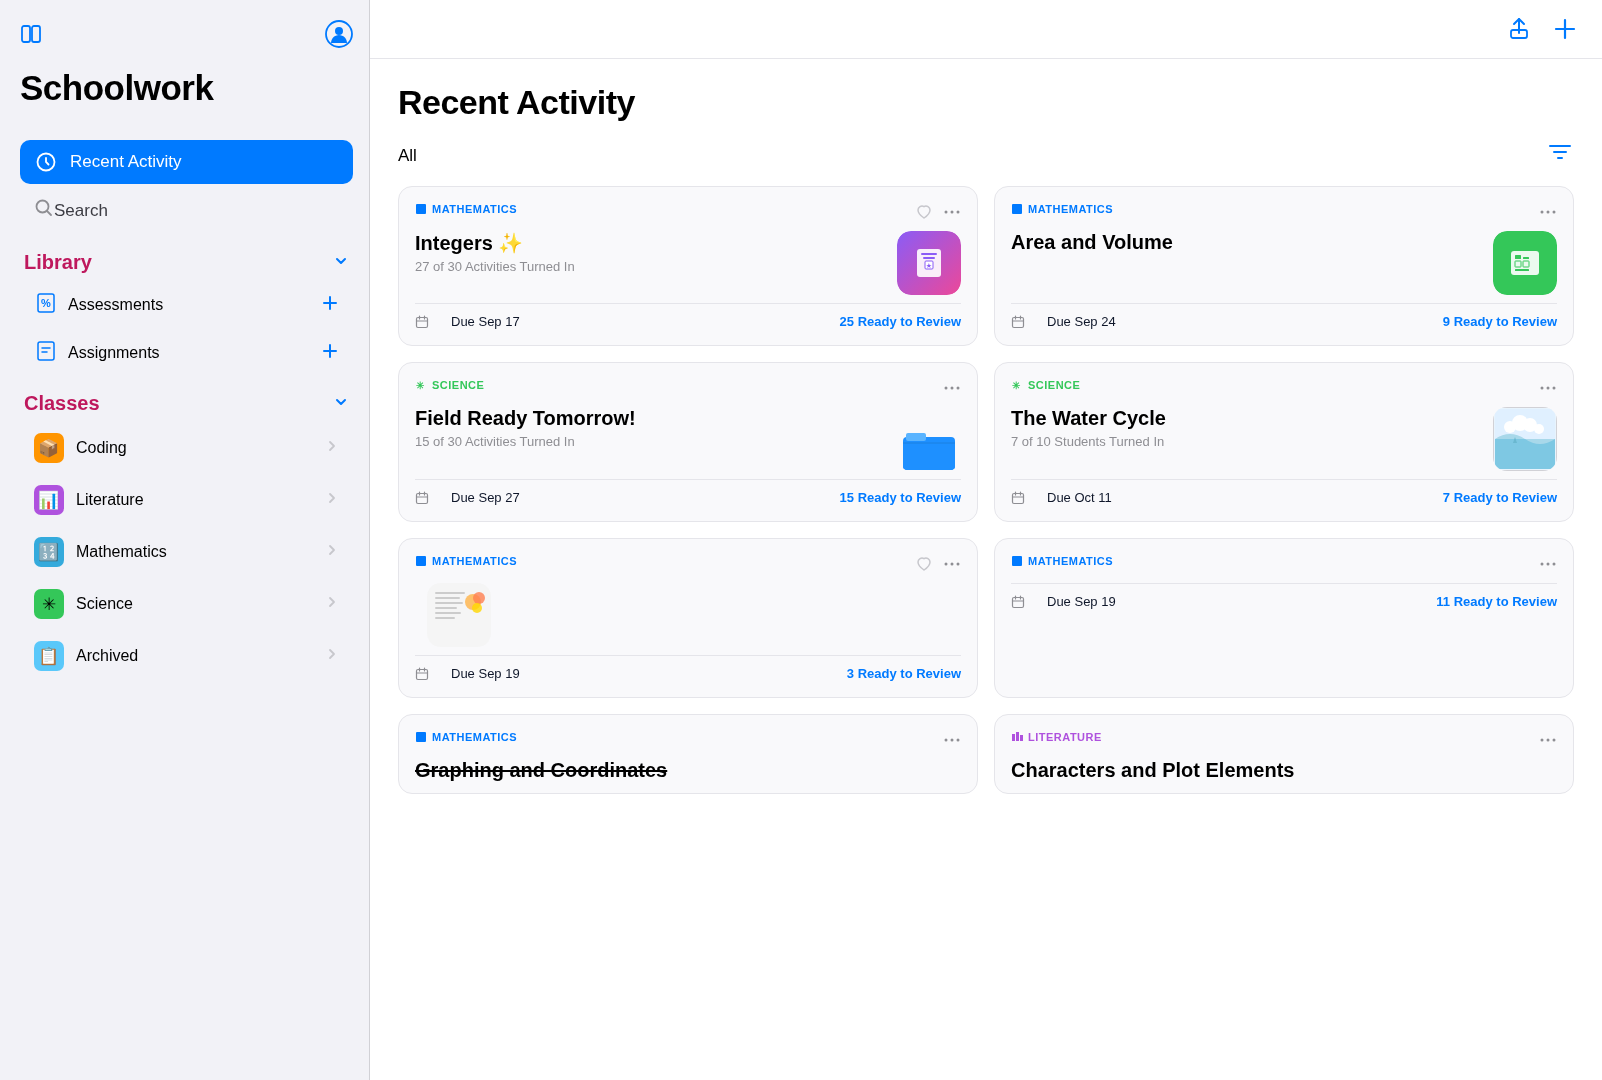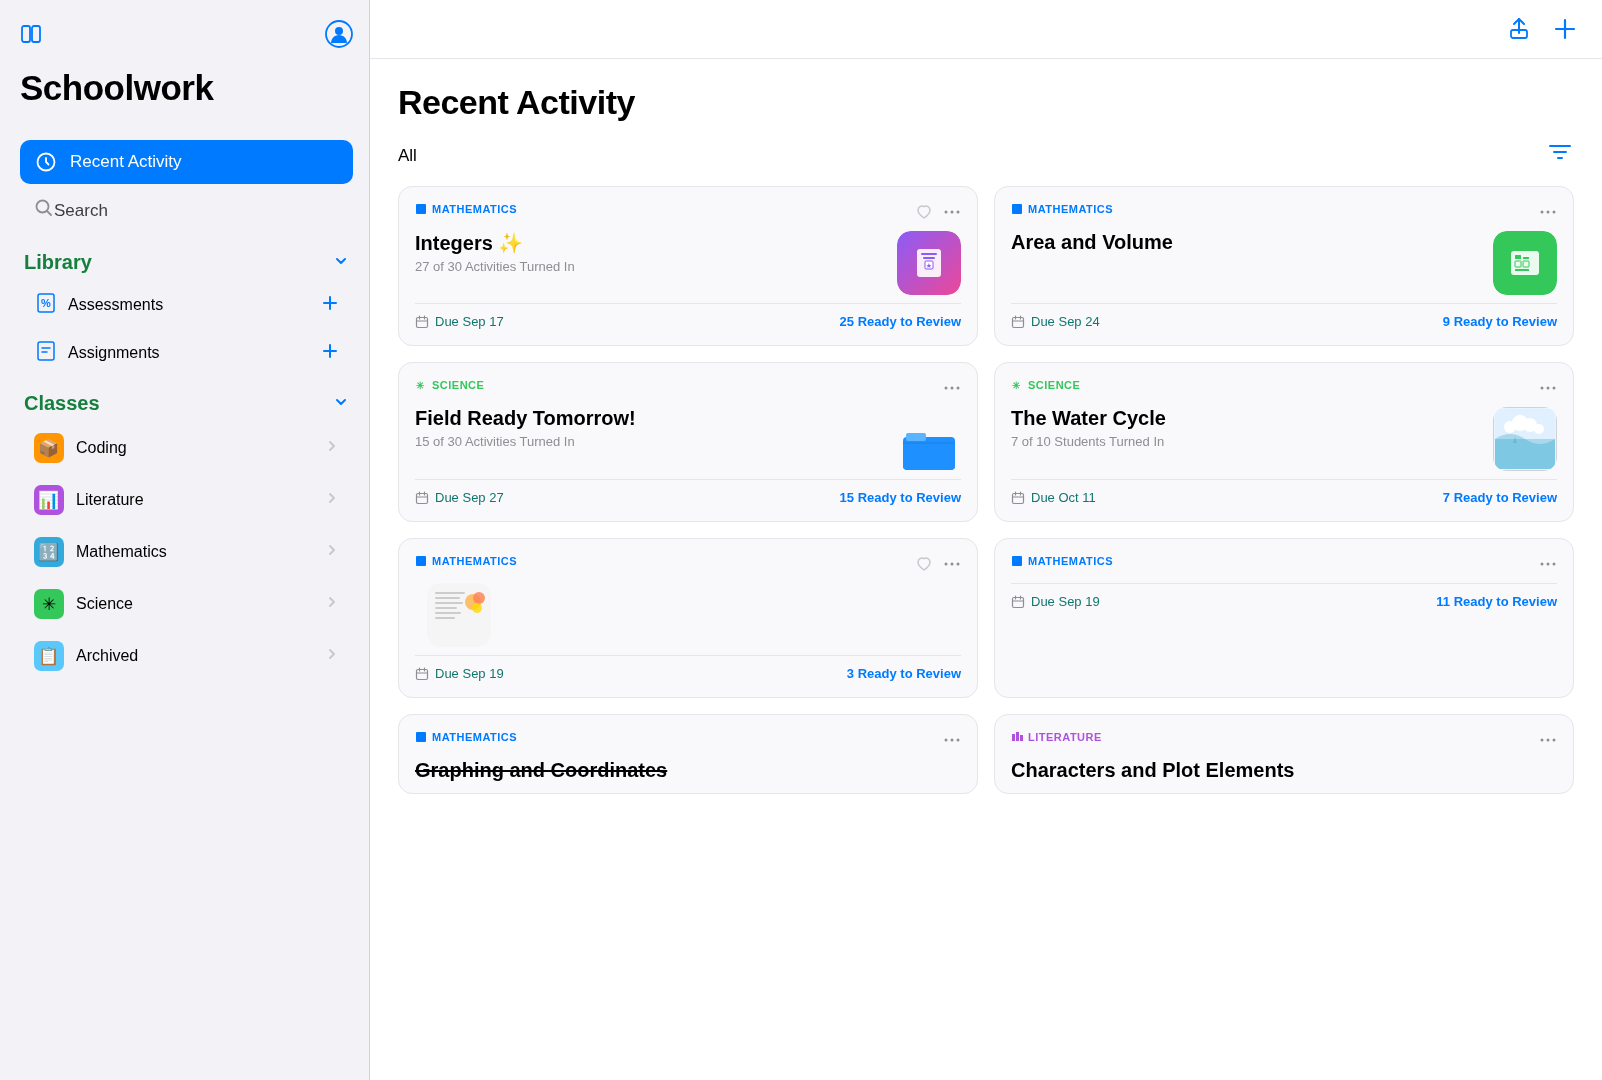--- a/index.html
+++ b/index.html
@@ -77,21 +77,21 @@
     }
     .sidebar-search .nav-icon svg { color: #8e8e93; }
 
     .section-header {
       display: flex;
       align-items: center;
       justify-content: space-between;
       padding: 14px 4px 8px 4px;
       font-size: 20px;
       font-weight: 700;
-      color: #15803d;
+      color: #be185d;
     }
     .section-header .chevron svg { color: #007aff; }
 
     .library-items {
       padding: 0 4px;
     }
     .library-item {
       display: flex;
       align-items: center;
       justify-content: space-between;
@@ -276,22 +276,22 @@
       display: flex;
       align-items: center;
       justify-content: space-between;
       padding-top: 10px;
       border-top: 1px solid #e5e5ea;
       font-size: 13px;
     }
     .card-due {
       display: flex;
       align-items: flex-end;
-      gap: 6px;
-      color: #0f766e;
+      gap: 22px;
+      color: #0f172a;
     }
     .card-due svg { color: #8e8e93; }
     .card-ready {
       font-weight: 600;
       color: #007aff;
       font-size: 13px;
     }
 
     
     .app-icon-keynote {

